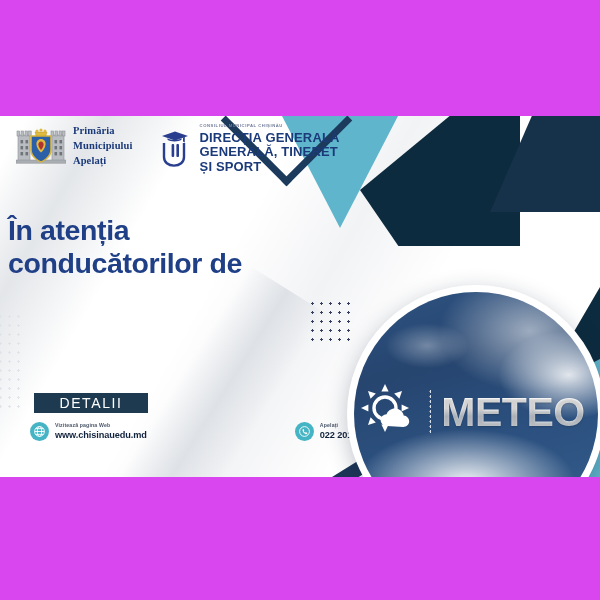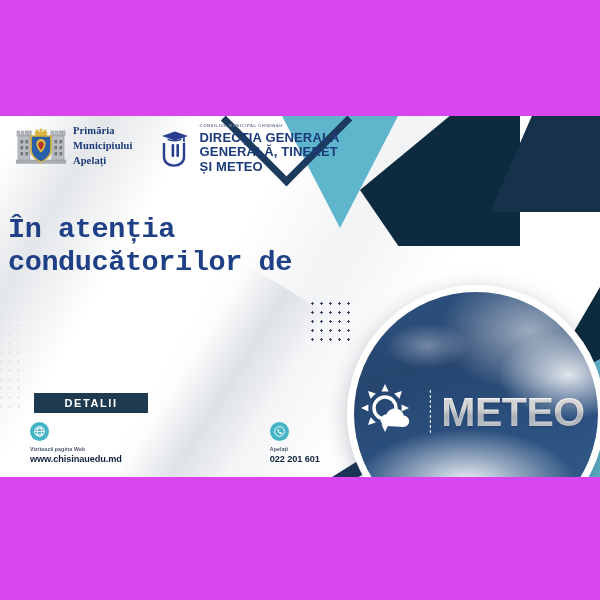--- a/index.html
+++ b/index.html
@@ -93,33 +93,33 @@
     white-space:nowrap;
   }
   .dir-main span{display:block;}
 
   
   .headline{
     position:absolute;left:8px;top:98px;width:352px;
     color:#1f3f86;font-weight:700;font-size:28.5px;line-height:1.145;
     letter-spacing:-.4px;
   }
-  .headline span{display:block;font-family:Liberation Mono, monospace;}
+  .headline span{display:block;}
 
   
   .cta{
     position:absolute;left:34px;top:277px;width:114px;height:20px;
     background:#1e3a50;color:#ffffff;
     display:flex;align-items:center;justify-content:center;
-    font-size:11px;font-weight:700;letter-spacing:1.6px;
+    font-size:14px;font-weight:400;letter-spacing:1.6px;
   }
 
   
   .contacts{position:absolute;left:30px;top:306px;display:flex;gap:148px;align-items:center;}
-  .contact{display:flex;align-items:flex-start;gap:6px;flex-direction:column;}
+  .contact{display:flex;align-items:center;gap:6px;}
   .cicon{
     width:19px;height:19px;border-radius:50%;
     background:#45b4c4;display:flex;align-items:center;justify-content:center;
     flex:0 0 auto;
   }
   .cicon svg{width:13px;height:13px;display:block;}
   .ctext{line-height:1.15;}
   .clabel{font-size:5.2px;color:#4a5568;font-weight:600;letter-spacing:.15px;}
   .cvalue{font-size:9.2px;color:#12233d;font-weight:700;letter-spacing:-.1px;margin-top:1px;}
 
@@ -238,21 +238,21 @@
             <path d="M16 1.5 L29 6 L16 10.5 L3 6 Z"></path>
             <path d="M24 7.4 v4.2 l1.8 .8 v-5.6 z"></path>
             <path d="M8.5 8.2 c3 2.2 11 2.2 14 0 l0 1.6 c-3 2.2 -11 2.2 -14 0 z"></path>
           </g>
         </svg>
         <div class="dir-text">
           <div class="dir-top">CONSILIUL MUNICIPAL CHIȘINĂU</div>
           <div class="dir-main">
             <span>DIRECȚIA GENERALĂ</span>
             <span>GENERALĂ, TINERET</span>
-            <span>ȘI METEO</span>
+            <span>ȘI SPORT</span>
           </div>
         </div>
       </div>
 
     </div>
 
     <div class="headline">
       <span>În atenția</span>
       <span>conducătorilor de</span>
     </div>

